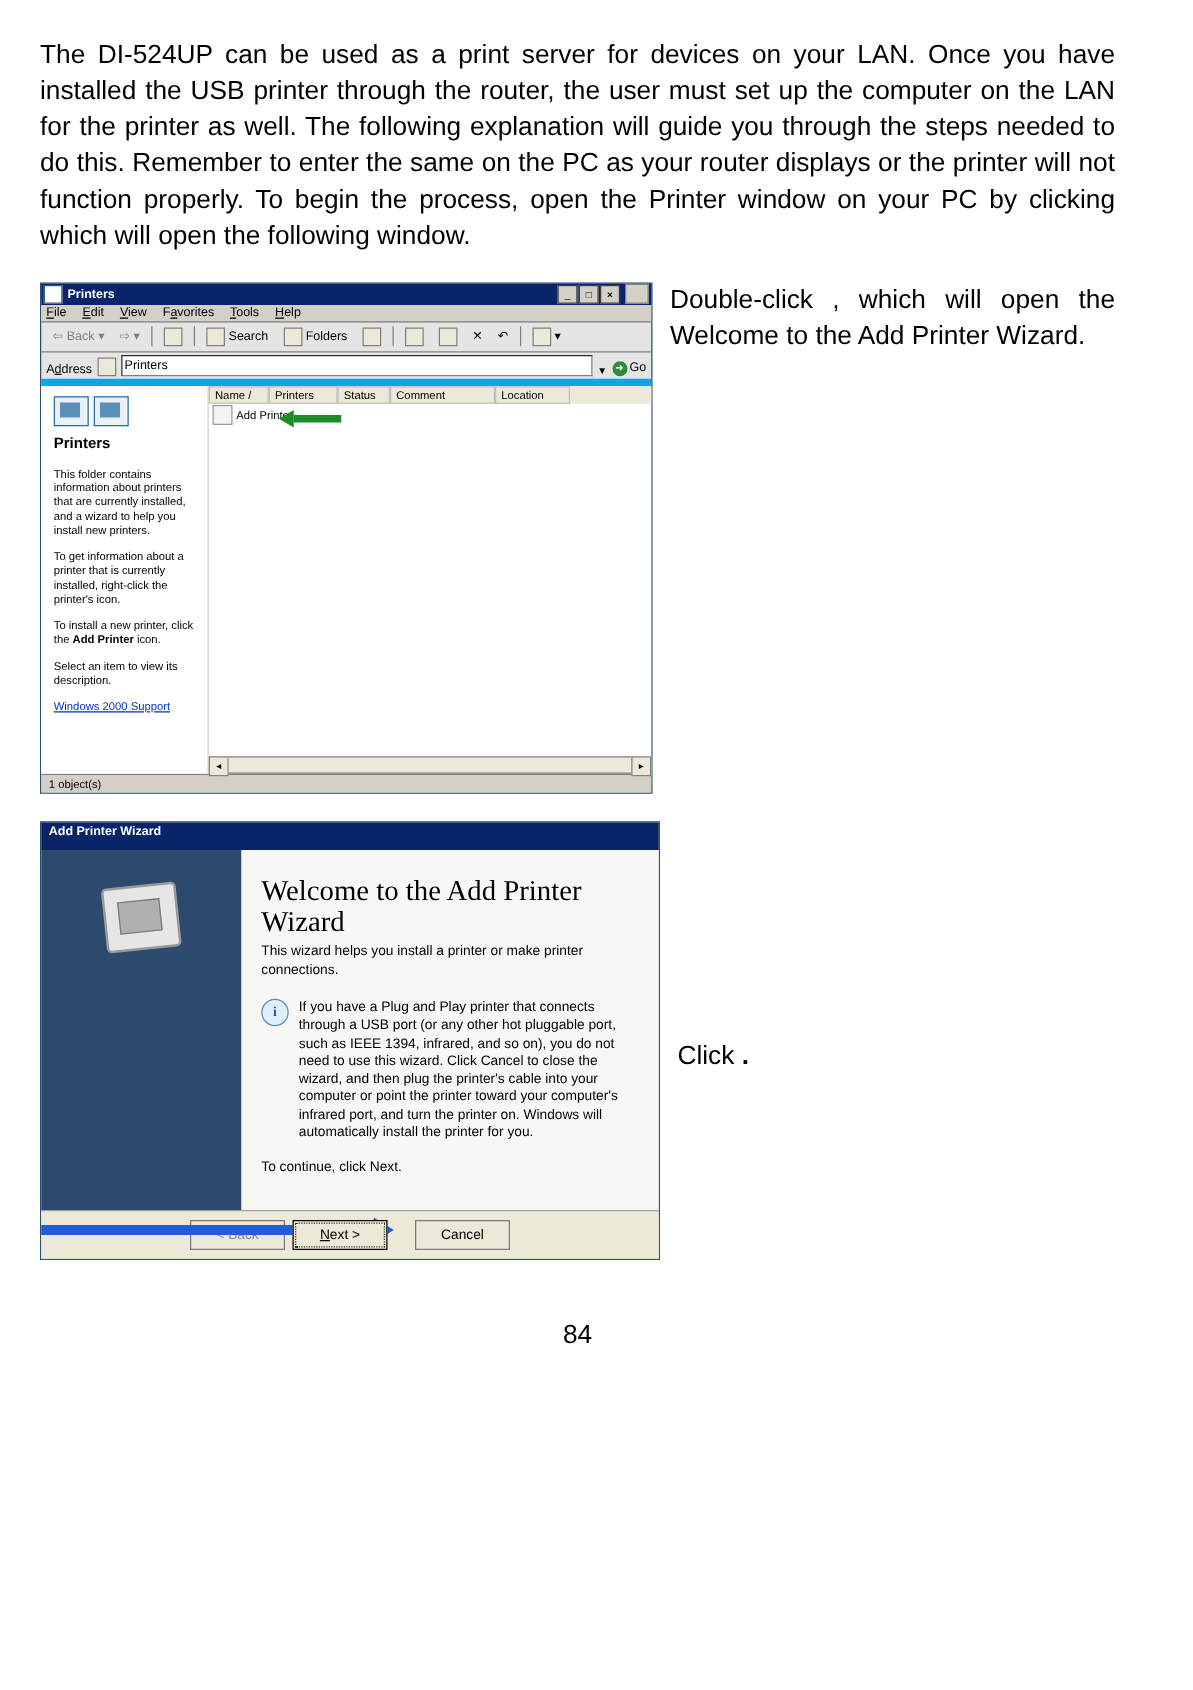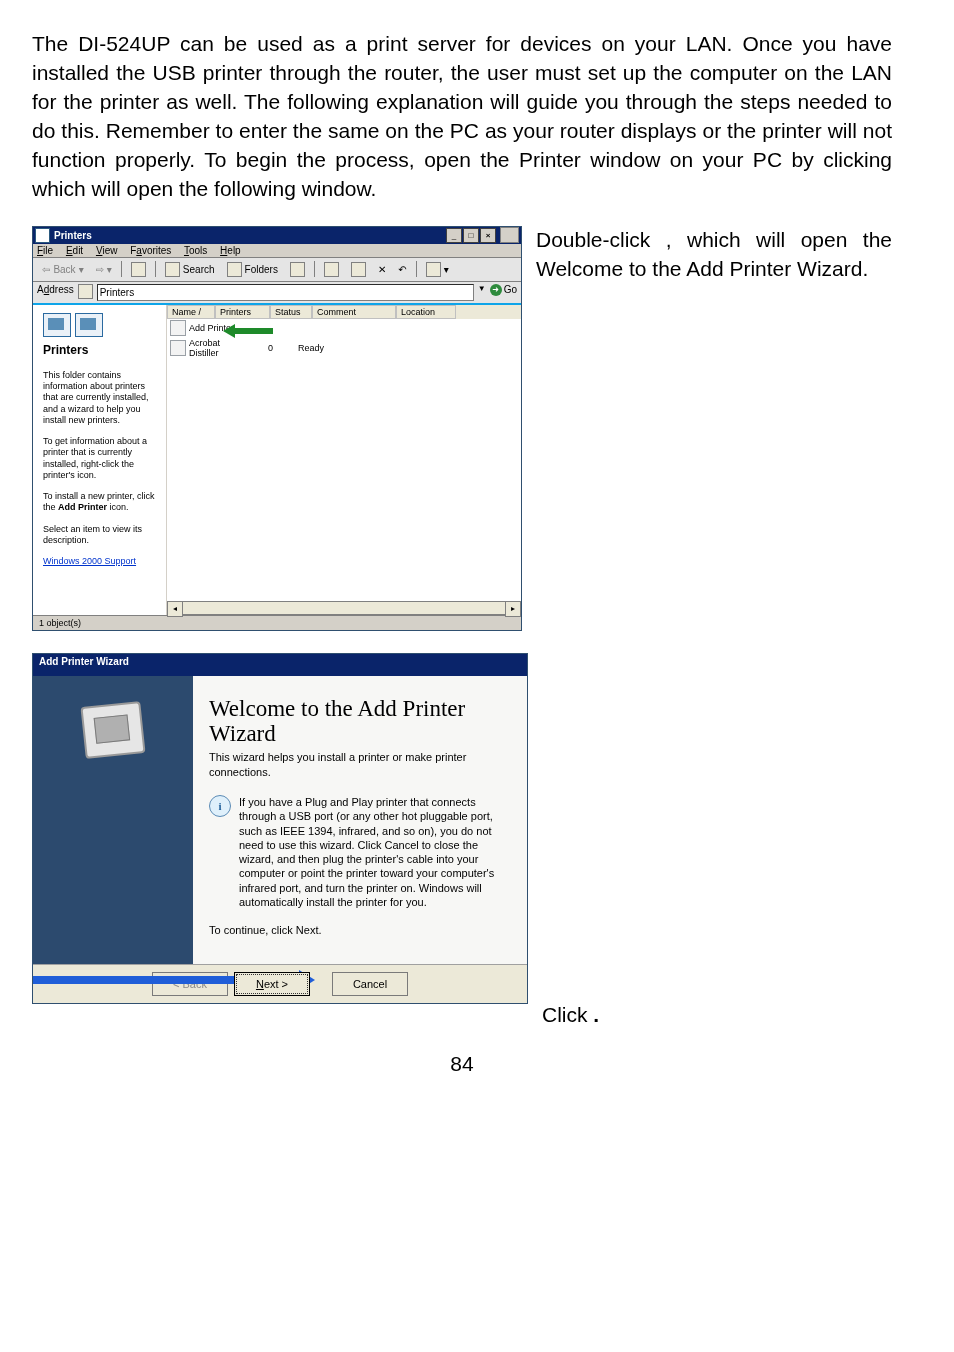--- a/index.html
+++ b/index.html
@@ -19,21 +19,21 @@
   .wbtn.close{font-weight:700}
   .win-help{width:17px;height:14px;background:#d4d0c8;border:1px solid #808080;margin-left:4px;display:flex;align-items:center;justify-content:center}
   .menubar{padding:1px 4px;background:#d4d0c8;border-bottom:1px solid #808080;font-size:10px}
   .menubar span{margin-right:10px}
   .menubar span u{text-decoration:underline}
   .toolbar{display:flex;align-items:center;gap:2px;padding:2px 4px;border-bottom:1px solid #808080;font-size:10px}
   .tbtn{height:17px;padding:0 4px;display:flex;align-items:center;border:1px solid transparent;color:#808080;gap:3px}
   .tbtn.on{color:#000}
   .tdiv{width:1px;height:16px;background:#808080;margin:0 2px}
   .tico{width:13px;height:13px;border:1px solid #808080;background:#ece9d8}
-  .addr{display:flex;align-items:flex-start;gap:4px;padding:2px 4px;border-bottom:2px solid #0ea5e9;font-size:10px}
+  .addr{display:flex;align-items:flex-end;gap:4px;padding:2px 4px;border-bottom:6px solid #0ea5e9;font-size:10px}
   .addr input{flex:1;height:15px;border:1px inset #808080;background:#fff;font-size:10px;padding:0 2px}
   .go{display:flex;align-items:center;gap:2px;color:#000}
   .go .g{width:12px;height:12px;border-radius:50%;background:#2e8b3d;color:#fff;font-size:8px;display:flex;align-items:center;justify-content:center}
   .body{display:flex;height:310px;background:#fff}
   .left{width:134px;padding:8px 8px 0 10px;border-right:1px solid #d4d0c8;box-sizing:border-box;background:#fff;font-size:9px;line-height:1.25}
   .left .logo{display:flex;gap:4px;margin-bottom:6px}
   .left .logo .pi{width:26px;height:22px;border:1px solid #2b6aa0;background:#eaf1f8;position:relative}
   .left .logo .pi:after{content:"";position:absolute;left:4px;top:4px;width:16px;height:12px;background:#5a8fb8}
   .left .title{font-size:12px;font-weight:700;margin-bottom:12px}
   .left .blk{margin-bottom:10px}
@@ -167,26 +167,20 @@
             <div class="c1">Name  /</div>
             <div class="c2">Printers</div>
             <div class="c3">Status</div>
             <div class="c4">Comment</div>
             <div class="c5">Location</div>
           </div>
           <div class="rowi">
             <div class="i"></div>
             <div class="nm">Add Printer</div>
           </div>
-          <div class="rowi">
-            <div class="i"></div>
-            <div class="nm">Acrobat Distiller</div>
-            <div style="width:55px;text-align:center">0</div>
-            <div style="width:42px">Ready</div>
-          </div>
           <div class="arrow1"></div>
           <div class="scr">
             <div class="b">◂</div>
             <div class="t"></div>
             <div class="b">▸</div>
           </div>
         </div>
       </div>
       <div class="status">1 object(s)</div>
     </div>
@@ -222,21 +216,21 @@
           </div>
         <div class="btn dis">&lt; Back</div>
         <div class="btn def">
             <span><u>N</u>ext &gt;</span>
           </div>
         <div style="width:10px"></div>
         <div class="btn">Cancel</div>
       </div>
     </div>
 
-    <div class="right-text" style="display:flex;align-items:flex-end">
+    <div class="right-text" style="display:flex;align-items:center">
       <div>
         <span>Click </span>
         <span class="bold">.</span>
       </div>
     </div>
   </div>
 
   <div class="pagenum">84</div>
 </div>
 

